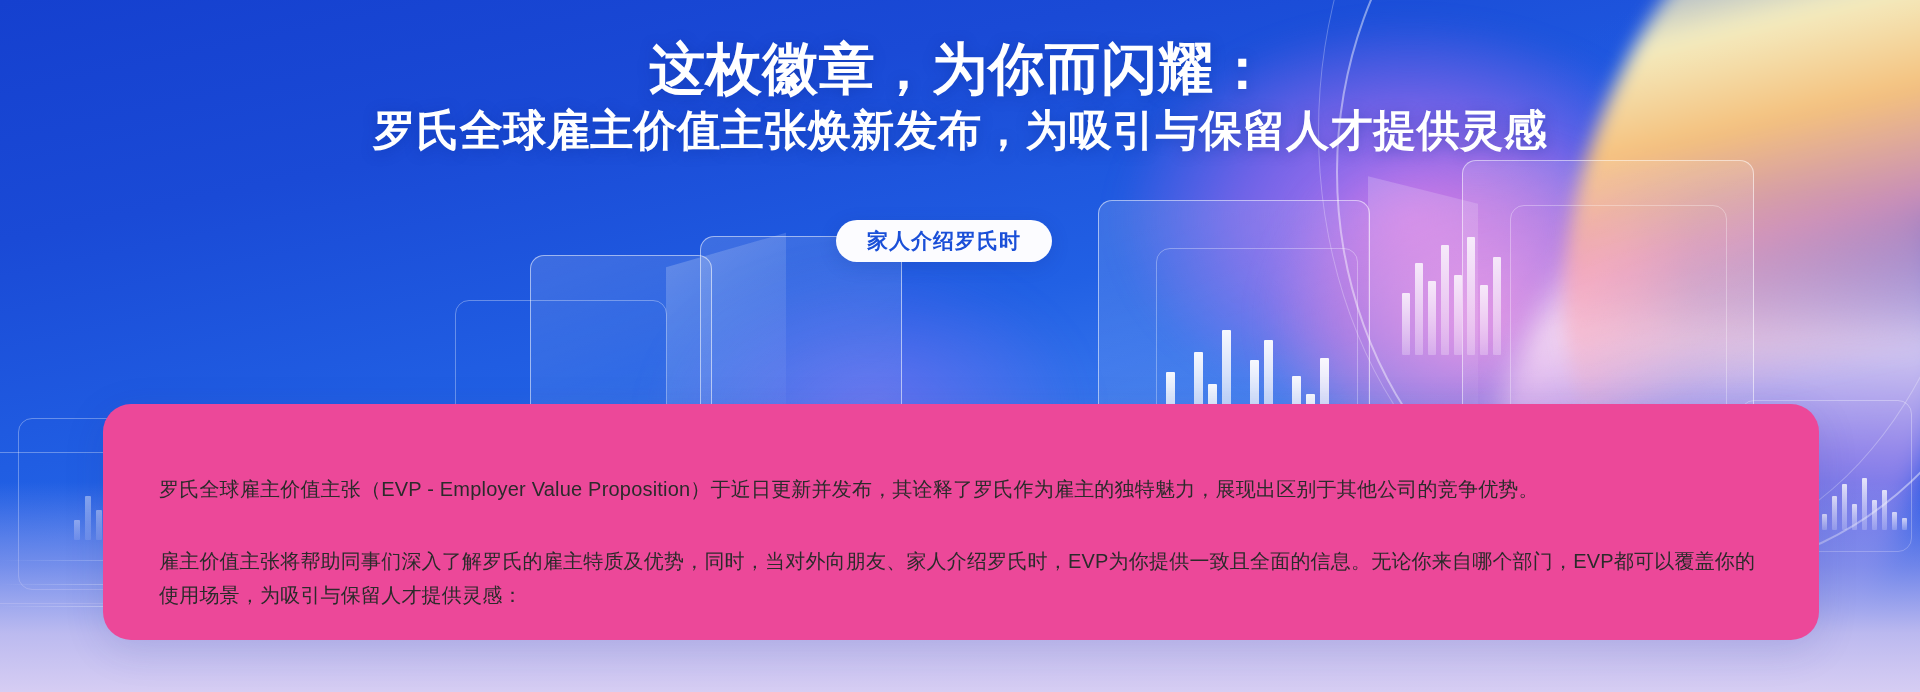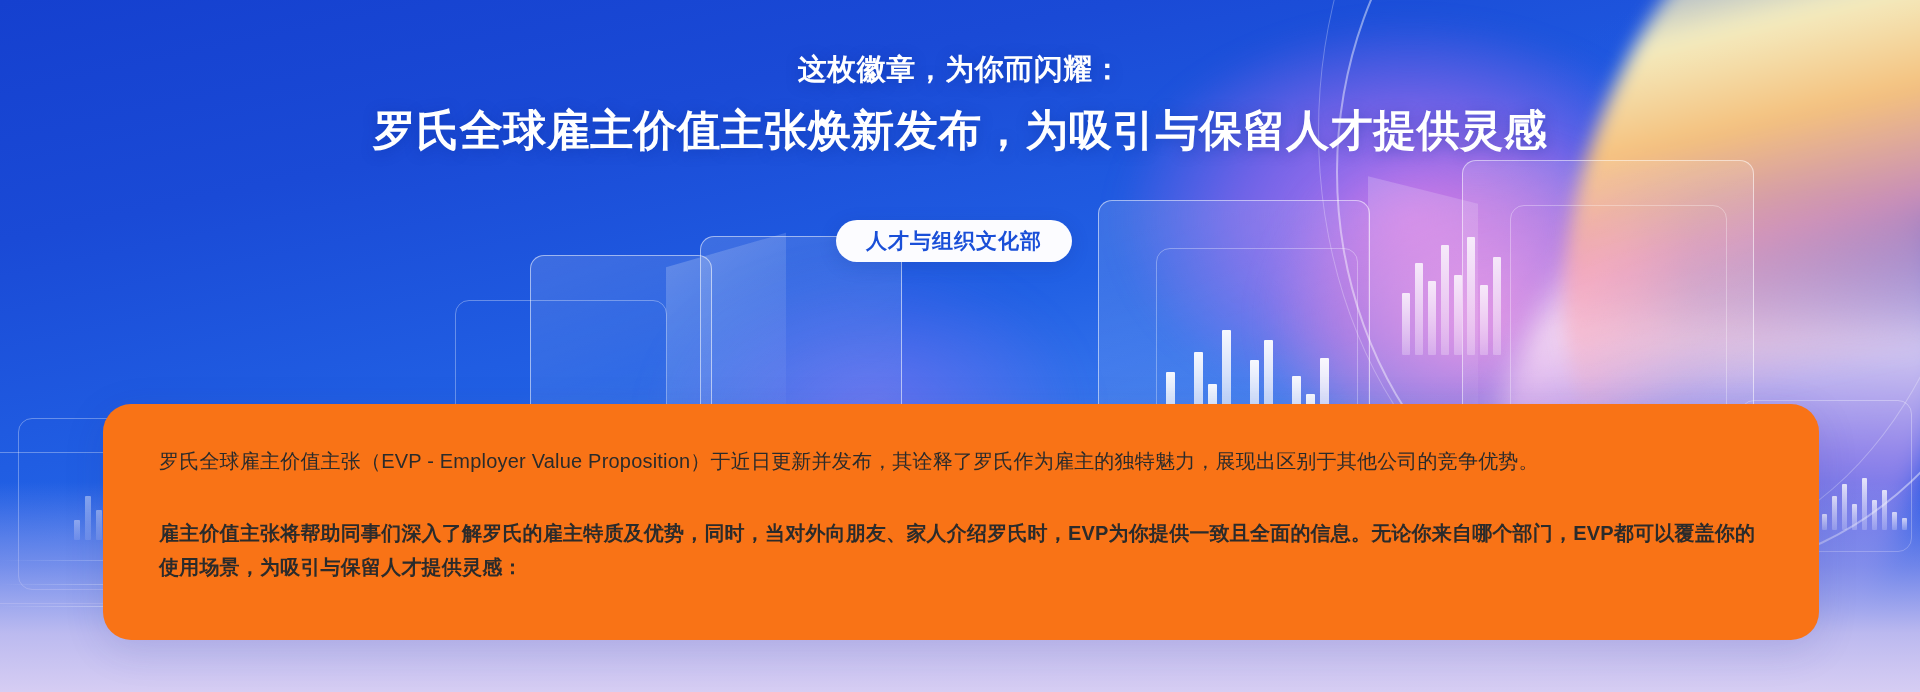--- a/index.html
+++ b/index.html
@@ -81,46 +81,46 @@
   }
   .ground-line{position:absolute;left:0;height:1px;background:linear-gradient(90deg,rgba(255,255,255,0),rgba(255,255,255,.5) 30%,rgba(255,255,255,.15) 70%,rgba(255,255,255,0));}
 
   
   .headline{
     position:absolute;left:0;top:42px;width:1920px;text-align:center;
     color:#ffffff;font-weight:700;letter-spacing:.5px;
     text-shadow:0 2px 14px rgba(10,40,140,.35);
     z-index:20;
   }
-  .headline .l1{font-size:29px;line-height:54px;}
+  .headline .l1{font-size:56px;line-height:54px;}
   .headline .l2{font-size:43px;line-height:56px;margin-top:6px;}
 
   .badge{
     position:absolute;left:836px;top:220px;
     height:42px;min-width:216px;padding:0 30px;
     background:#fcfcff;border-radius:21px;
     display:flex;align-items:center;justify-content:center;
     color:#1a4fd8;font-size:21px;font-weight:700;letter-spacing:1px;
     box-shadow:0 4px 18px rgba(20,50,150,.20);
     z-index:21;box-sizing:border-box;
   }
 
   
   .card{
     position:absolute;left:103px;top:404px;width:1716px;height:236px;
-    background:#f97316;border-radius:28px;
+    background:#ec4899;border-radius:28px;
     box-shadow:0 10px 40px rgba(40,50,140,.13);
     z-index:30;
-    padding:40px 56px 0 56px;box-sizing:border-box;
+    padding:68px 56px 0 56px;box-sizing:border-box;
   }
   .card p{
     margin:0;color:#2b2b2b;font-size:20px;line-height:34px;
     letter-spacing:.2px;
   }
-  .card p.p2{margin-top:38px;font-weight:bold;}
+  .card p.p2{margin-top:38px;}
 </style>
 </head>
 <body>
 
 <div id="stage">
 
   <div class="bg-base"></div>
   <div class="bg-blue-right"></div>
   <div class="glow-purple-left"></div>
   <div class="glow-violet"></div>
@@ -198,21 +198,21 @@
   <div class="ground-line" style="top:560px;width:760px;"></div>
   <div class="ground-line" style="top:584px;width:640px;"></div>
   <div class="ground-line" style="top:606px;width:520px;"></div>
 
   <div class="headline">
     <div class="l1">这枚徽章，为你而闪耀：</div>
     <div class="l2">罗氏全球雇主价值主张焕新发布，为吸引与保留人才提供灵感</div>
   </div>
 
   <div class="badge">
-    <span>人才与组织文化部</span>
+    <span>家人介绍罗氏时</span>
   </div>
 
   <div class="card">
     <p class="p1">罗氏全球雇主价值主张（EVP - Employer Value Proposition）于近日更新并发布，其诠释了罗氏作为雇主的独特魅力，展现出区别于其他公司的竞争优势。</p>
     <p class="p2">雇主价值主张将帮助同事们深入了解罗氏的雇主特质及优势，同时，当对外向朋友、家人介绍罗氏时，EVP为你提供一致且全面的信息。无论你来自哪个部门，EVP都可以覆盖你的使用场景，为吸引与保留人才提供灵感：</p>
   </div>
 
 </div>
 
 </body></html>

